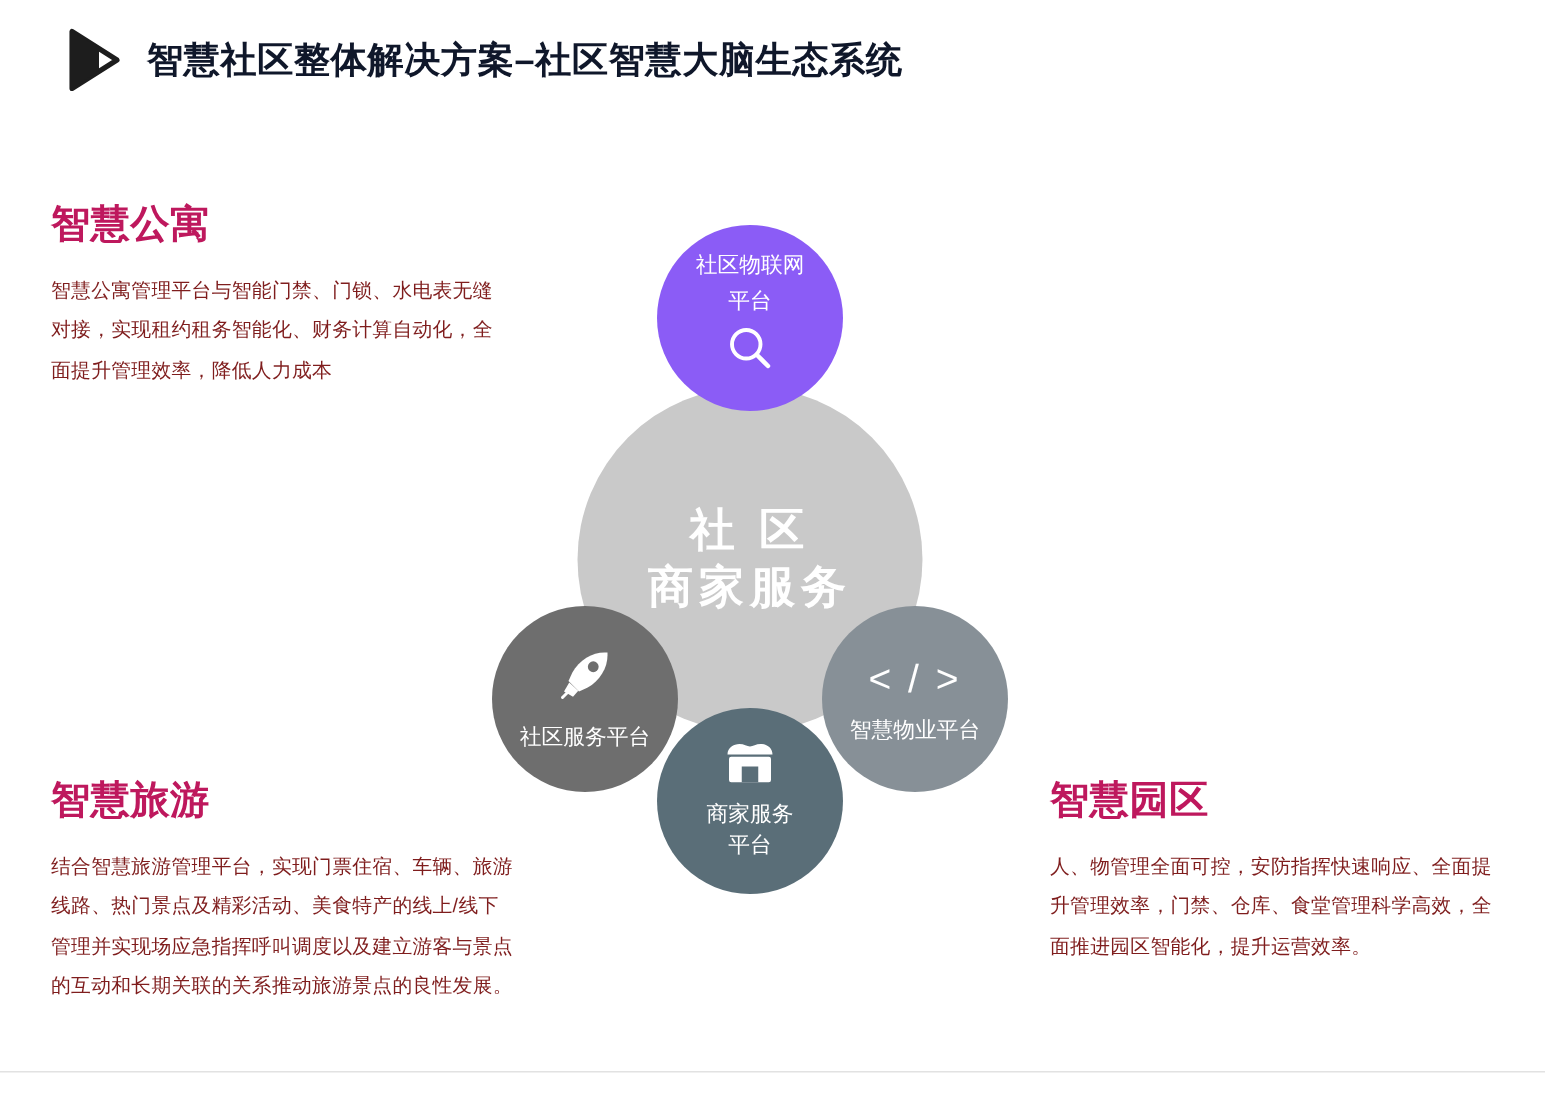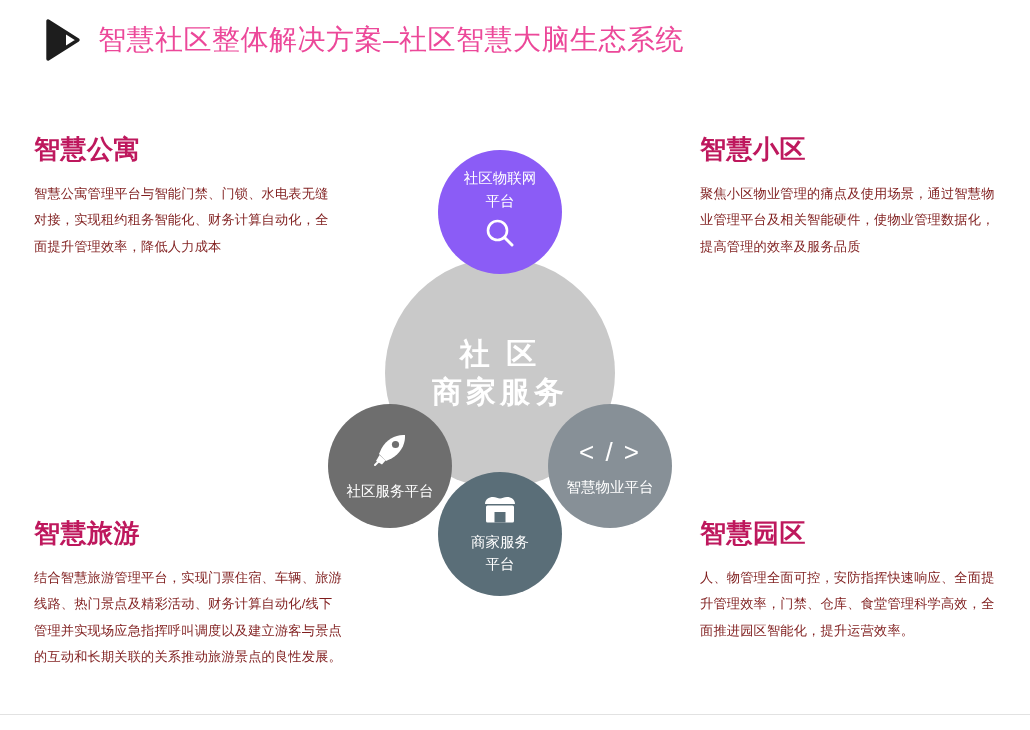--- a/index.html
+++ b/index.html
@@ -29,24 +29,24 @@
     display: flex;
     align-items: center;
     gap: 14px;
   }
   .logo-mark {
     width: 40px;
     height: 44px;
     display: block;
   }
   .header-title {
-    font-size: 28px;
-    font-weight: normal;
+    font-size: 24px;
+    font-weight: bold;
     letter-spacing: 0.5px;
-    color: #ec4899;
+    color: #0f172a;
     white-space: nowrap;
   }
 
   
   .diagram {
     position: absolute;
     left: 280px;
     top: 110px;
     width: 470px;
     height: 500px;
@@ -167,28 +167,24 @@
       </svg>
     </span>
     <span class="header-title">智慧社区整体解决方案–社区智慧大脑生态系统</span>
   </div>
 
   <div class="block block-tl">
     <h3>智慧公寓</h3>
     <p>智慧公寓管理平台与智能门禁、门锁、水电表无缝对接，实现租约租务智能化、财务计算自动化，全面提升管理效率，降低人力成本</p>
   </div>
 
-  <div class="block block-tr">
-    <h3>智慧小区</h3>
-    <p>聚焦小区物业管理的痛点及使用场景，通过智慧物业管理平台及相关智能硬件，使物业管理数据化，提高管理的效率及服务品质</p>
-  </div>
 
   <div class="block block-bl">
     <h3>智慧旅游</h3>
-    <p>结合智慧旅游管理平台，实现门票住宿、车辆、旅游线路、热门景点及精彩活动、财务计算自动化/线下管理并实现场应急指挥呼叫调度以及建立游客与景点的互动和长期关联的关系推动旅游景点的良性发展。</p>
+    <p>结合智慧旅游管理平台，实现门票住宿、车辆、旅游线路、热门景点及精彩活动、美食特产的线上/线下管理并实现场应急指挥呼叫调度以及建立游客与景点的互动和长期关联的关系推动旅游景点的良性发展。</p>
   </div>
 
   <div class="block block-br">
     <h3>智慧园区</h3>
     <p>人、物管理全面可控，安防指挥快速响应、全面提升管理效率，门禁、仓库、食堂管理科学高效，全面推进园区智能化，提升运营效率。</p>
   </div>
 
   <div class="diagram">
 
     <div class="core-circle">

